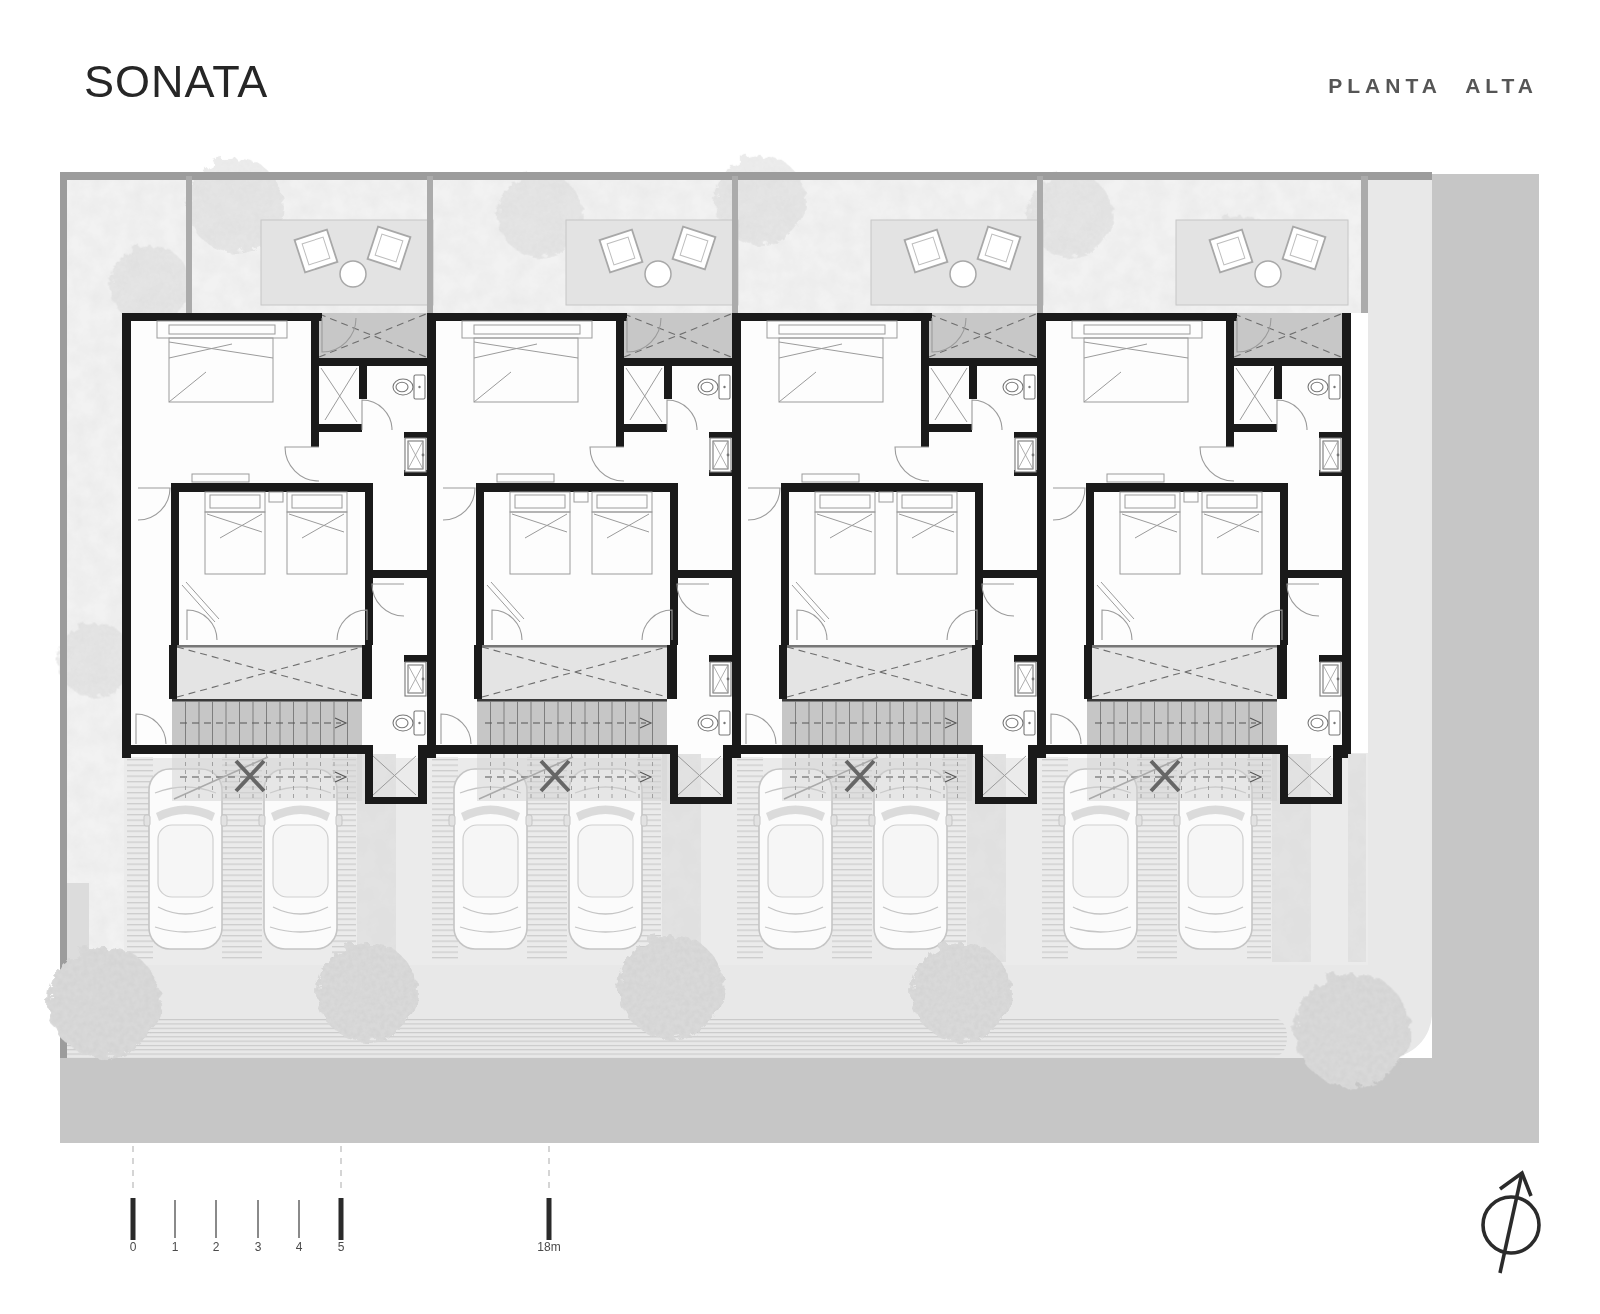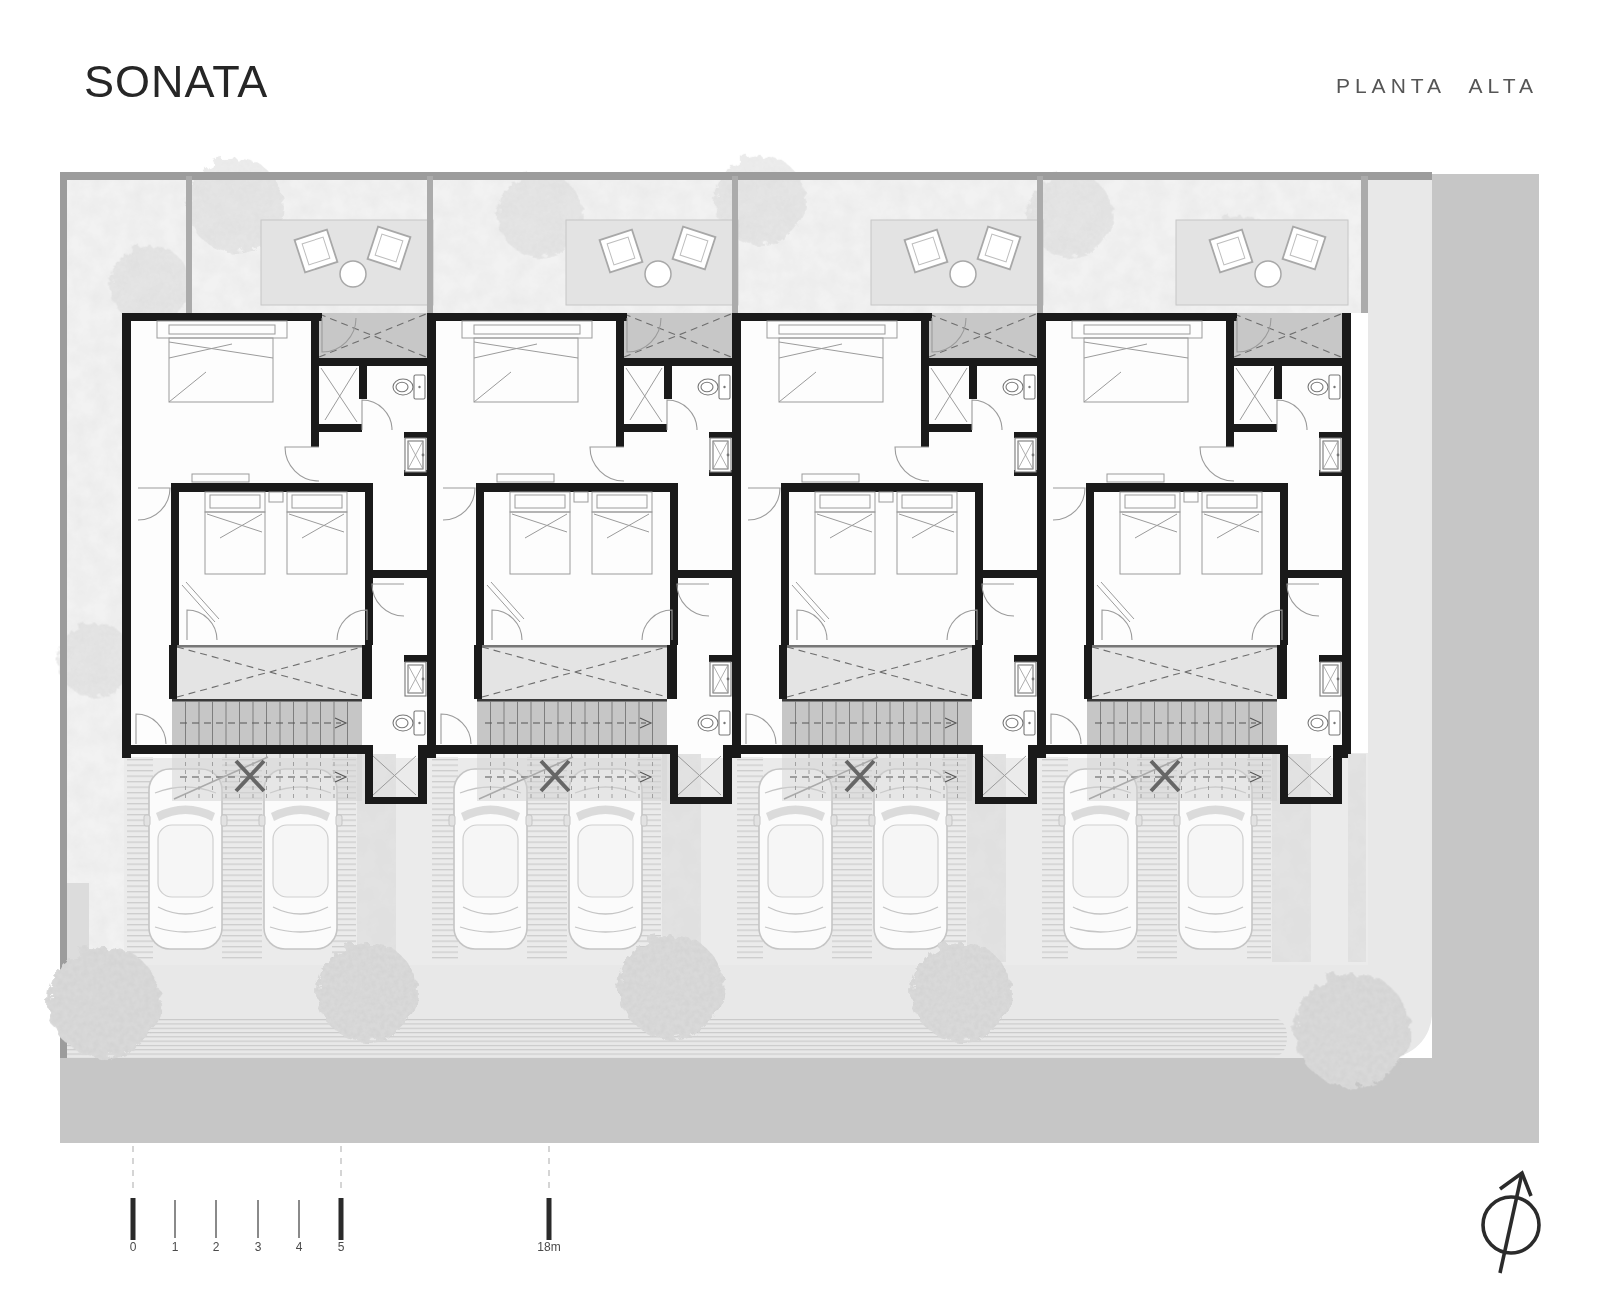--- a/index.html
+++ b/index.html
@@ -5,21 +5,21 @@
   :root{
     --wall:#1a1a1a; --street:#c6c6c6; --sidewalk:#e8e8e8; --terrace:#e3e3e3;
     --void-hatch:#c7c7c7; --stair:#c6c6c6; --paving:#ebebeb; --border:#9c9c9c;
     --title-color:#262626; --subtitle-color:#555555;
   }
   html,body{margin:0;padding:0;background:#fff;}
   .page{position:relative;width:1600px;height:1314px;background:#fff;overflow:hidden;
         font-family:"Liberation Sans",sans-serif;}
   .title{position:absolute;left:59px;top:56px;font-size:45px;font-weight:500;
          letter-spacing:1px;color:var(--title-color);margin-left:25px;}
-  .subtitle{position:absolute;right:62px;top:74px;font-size:21px;font-weight:400;
+  .subtitle{position:absolute;right:62px;top:74px;font-size:21px;font-weight:700;
          letter-spacing:5px;word-spacing:14px;color:var(--subtitle-color);}
   .plan-svg{position:absolute;left:0;top:0;}
   .scale-label{position:absolute;top:1240px;transform:translateX(-50%);
          font-size:12px;color:#4a4a4a;}
   
   .gardenBase{fill:#f2f2f2;}
   .terrace{fill:var(--terrace);stroke:#c6c6c6;stroke-width:1;}
   .chair rect{fill:#fff;stroke:#a8a8a8;stroke-width:1.8;}
   .chair .inner{fill:none;stroke:#bdbdbd;stroke-width:1;}
   .table{fill:#fff;stroke:#a8a8a8;stroke-width:1.5;}

